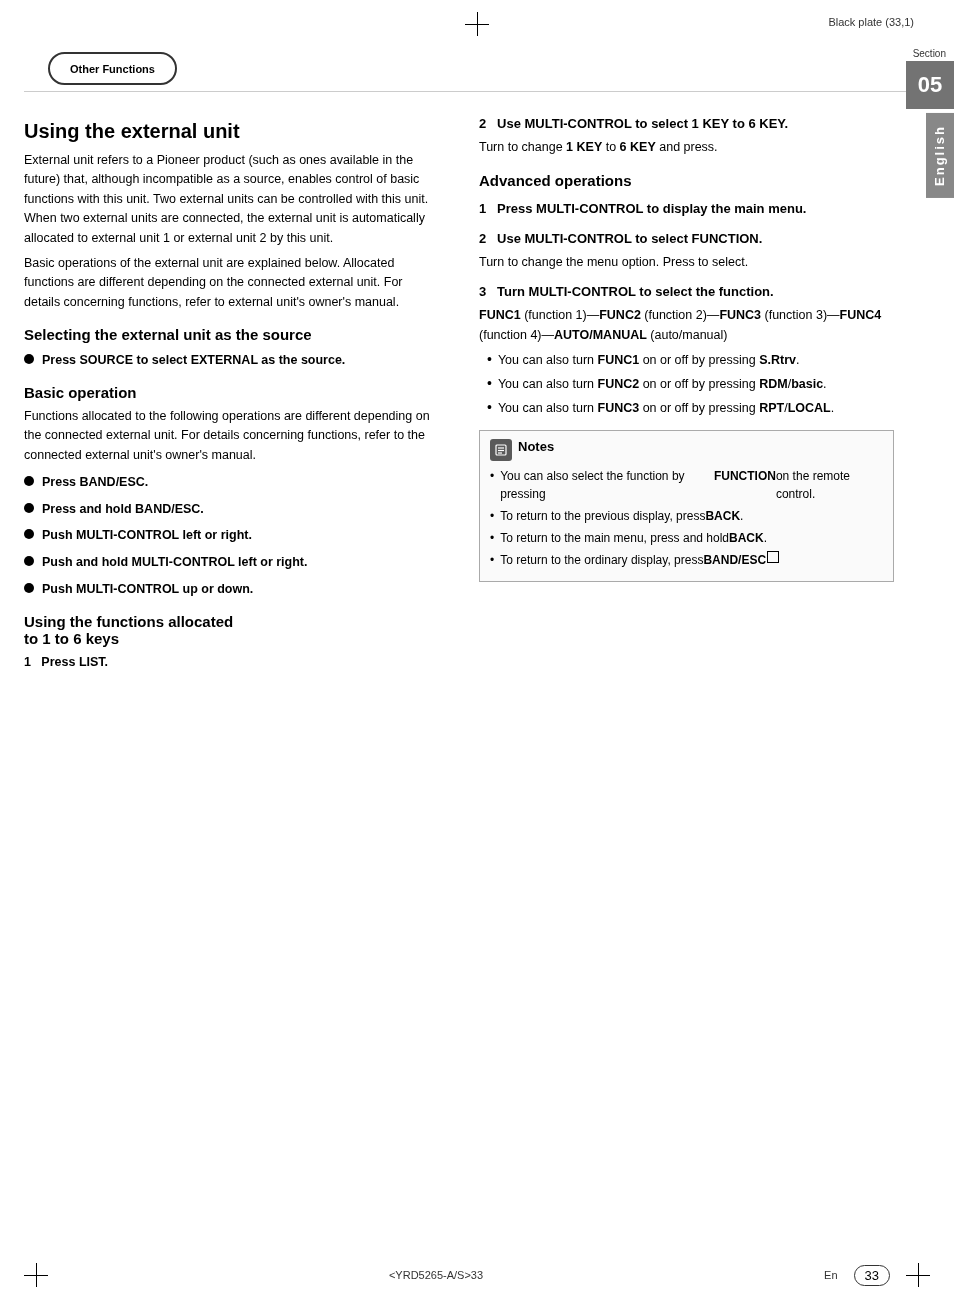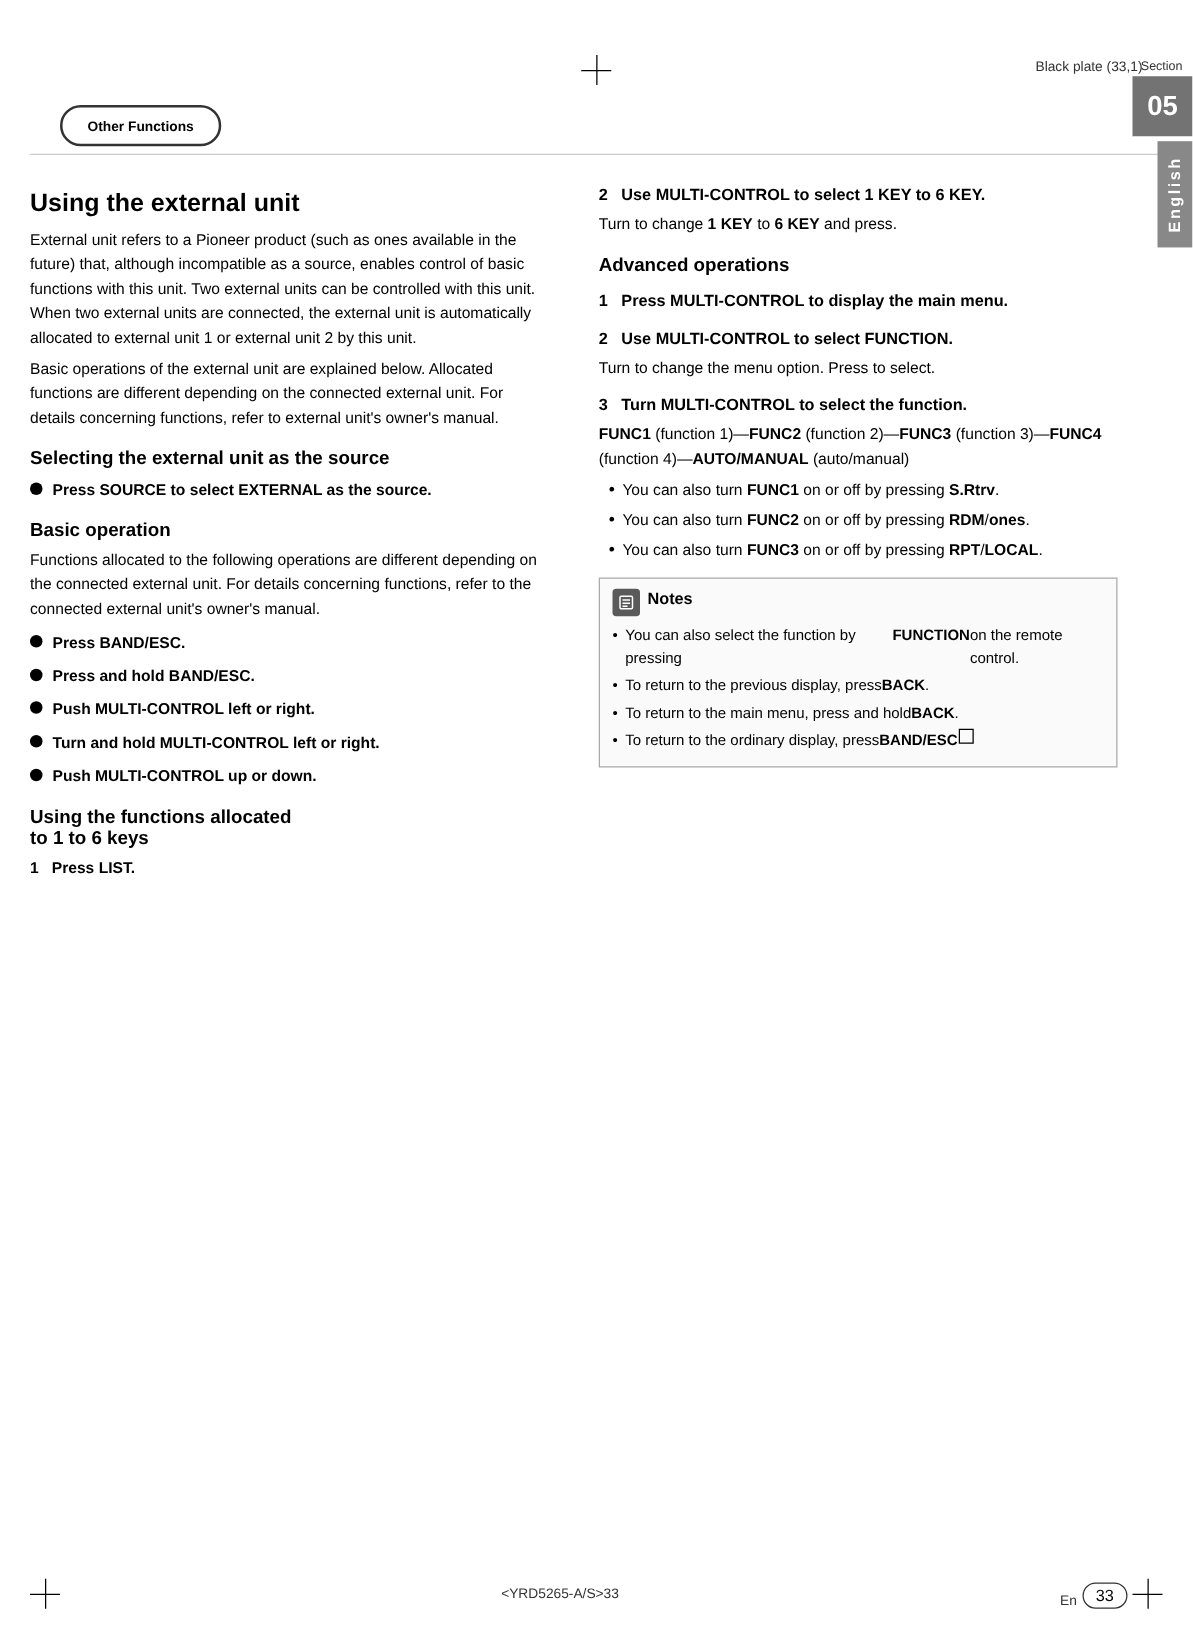--- a/index.html
+++ b/index.html
@@ -14,21 +14,20 @@
       position: relative;
     }
 
     
     .page-header {
       display: flex;
       justify-content: center;
       align-items: flex-end;
       padding: 12px 0 4px 0;
       position: relative;
-      margin-top: 32px;
     }
     .page-header-crosshair {
       width: 24px;
       height: 24px;
       position: relative;
     }
     .page-header-crosshair::before,
     .page-header-crosshair::after {
       content: '';
       position: absolute;
@@ -294,22 +293,22 @@
       top: 50%;
       left: 0;
     }
     .footer-center {
       font-size: 11px;
       color: #333;
       text-align: center;
     }
     .footer-right {
       display: flex;
-      align-items: flex-end;
-      gap: 4px;
+      align-items: center;
+      gap: 16px;
     }
     .footer-en {
       font-size: 11px;
       color: #333;
     }
     .footer-page {
       border: 1.5px solid #333;
       border-radius: 14px;
       padding: 2px 10px;
       font-size: 13px;
@@ -372,21 +371,21 @@
     <div class="bullet-item">
       <div class="bullet-dot"></div>
       <span class="bullet-text"><b>Press and hold BAND/ESC.</b></span>
     </div>
     <div class="bullet-item">
       <div class="bullet-dot"></div>
       <span class="bullet-text"><b>Push MULTI-CONTROL left or right.</b></span>
     </div>
     <div class="bullet-item">
       <div class="bullet-dot"></div>
-      <span class="bullet-text"><b>Turn and hold MULTI-CONTROL left or right.</b></span>
+      <span class="bullet-text"><b>Push and hold MULTI-CONTROL left or right.</b></span>
     </div>
     <div class="bullet-item">
       <div class="bullet-dot"></div>
       <span class="bullet-text"><b>Push MULTI-CONTROL up or down.</b></span>
     </div>
 
     <h2 class="subsection-title">Using the functions allocated<br>to 1 to 6 keys</h2>
 
     <p><b>1&nbsp;&nbsp;&nbsp;Press LIST.</b></p>
 
@@ -408,21 +407,21 @@
     <p>
       <b>FUNC1</b> (function 1)—<b>FUNC2</b> (function 2)—<b>FUNC3</b> (function 3)—<b>FUNC4</b> (function 4)—<b>AUTO/MANUAL</b> (auto/manual)
     </p>
 
     <div class="sub-bullet-item">
       <span class="sub-bullet-dot">•</span>
       <span class="sub-bullet-text">You can also turn <b>FUNC1</b> on or off by pressing <b>S.Rtrv</b>.</span>
     </div>
     <div class="sub-bullet-item">
       <span class="sub-bullet-dot">•</span>
-      <span class="sub-bullet-text">You can also turn <b>FUNC2</b> on or off by pressing <b>RDM</b>/<b>ones</b>.</span>
+      <span class="sub-bullet-text">You can also turn <b>FUNC2</b> on or off by pressing <b>RDM</b>/<b>basic</b>.</span>
     </div>
     <div class="sub-bullet-item">
       <span class="sub-bullet-dot">•</span>
       <span class="sub-bullet-text">You can also turn <b>FUNC3</b> on or off by pressing <b>RPT</b>/<b>LOCAL</b>.</span>
     </div>
 
     <div class="notes-box">
       <div class="notes-header">
         <div class="notes-icon">
           <svg viewBox="0 0 14 14">

